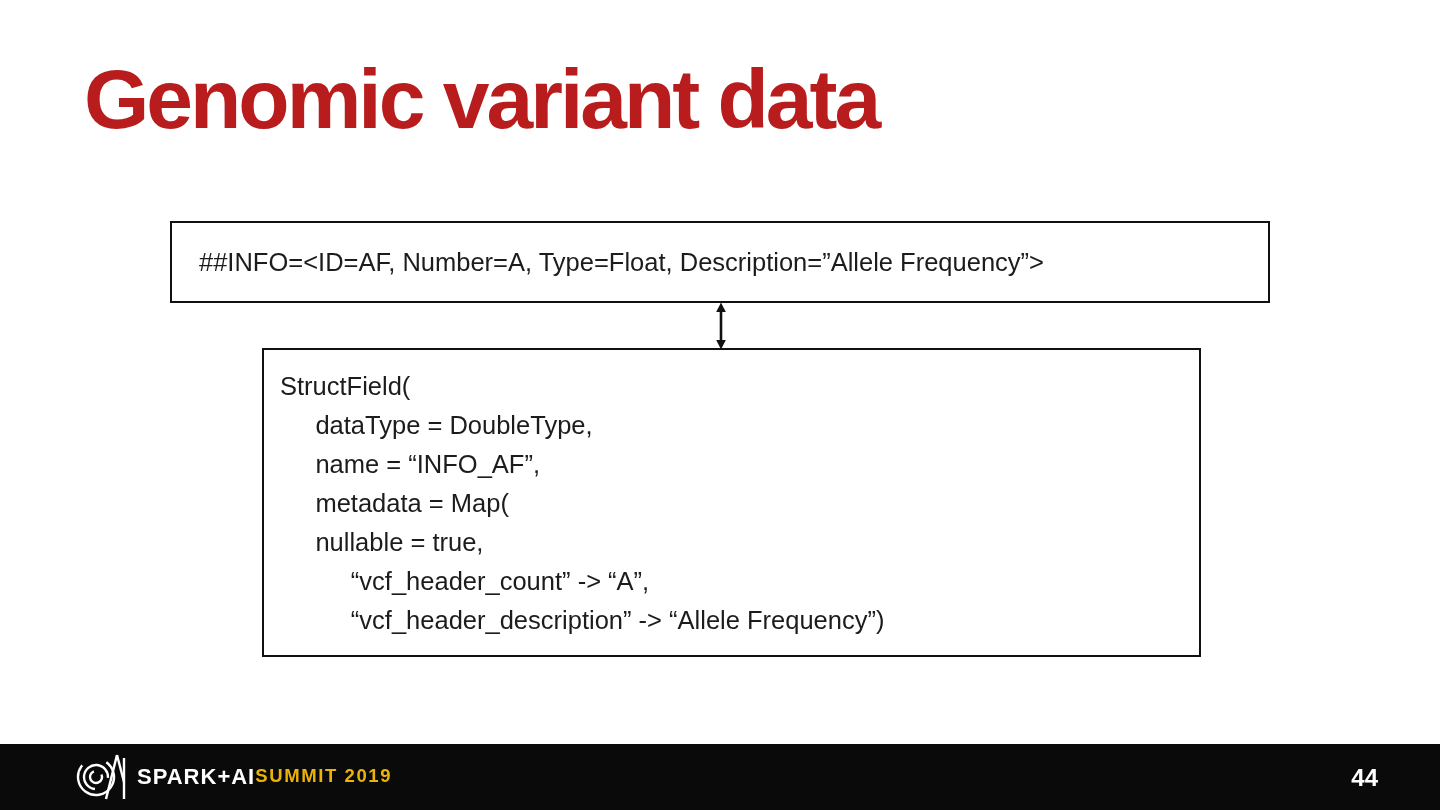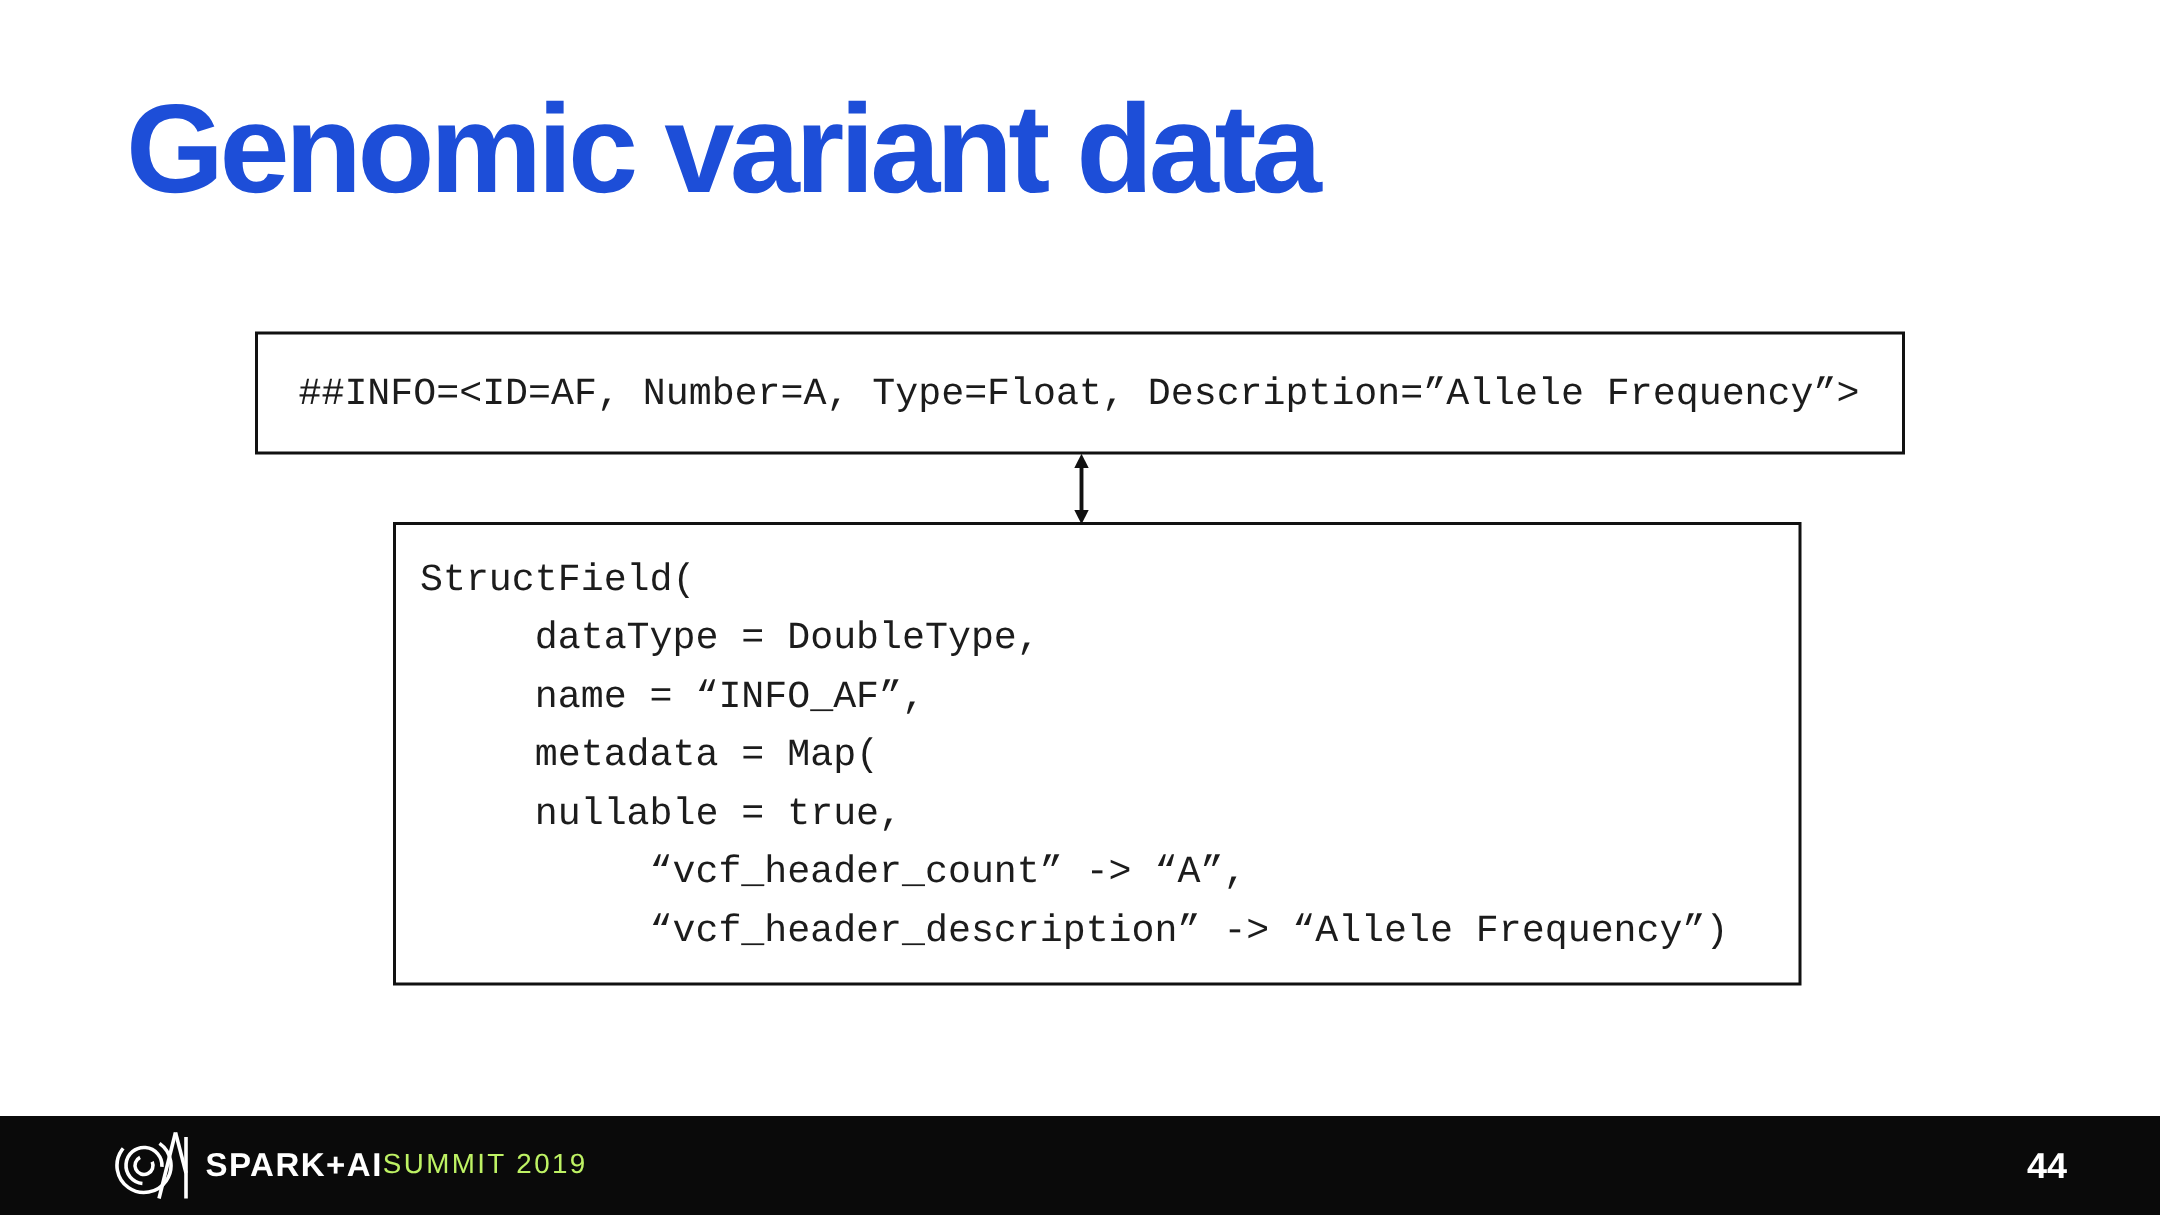--- a/index.html
+++ b/index.html
@@ -13,29 +13,29 @@
   }
   .title {
     position: absolute;
     left: 84px;
     top: 57px;
     margin: 0;
     font-size: 84px;
     line-height: 1;
     font-weight: bold;
     letter-spacing: -3px;
-    color: #1d4ed8;
+    color: #b91c1c;
     white-space: nowrap;
   }
   .code-box {
     position: absolute;
     box-sizing: border-box;
     border: 2px solid #111111;
     background: #ffffff;
-    font-family: Liberation Mono, monospace;
+    font-family: Liberation Sans, sans-serif;
     font-size: 25.5px;
     color: #1c1c1c;
   }
   .vcf-box {
     left: 170px;
     top: 221px;
     width: 1100px;
     height: 82px;
     display: flex;
     align-items: center;
@@ -82,23 +82,23 @@
   .logo-text { display: flex; flex-direction: row; justify-content: center; }
   .logo-line1 {
     color: #ffffff;
     font-size: 22px;
     font-weight: bold;
     letter-spacing: 1px;
     line-height: 24px;
     white-space: nowrap;
   }
   .logo-line2 {
-    color: #bef264;
+    color: #eab308;
     font-size: 18.5px;
-    font-weight: normal;
+    font-weight: bold;
     letter-spacing: 1.6px;
     line-height: 22px;
     white-space: nowrap;
   }
   .page-number {
     position: absolute;
     right: 62px;
     top: 20px;
     color: #ffffff;
     font-size: 24px;

